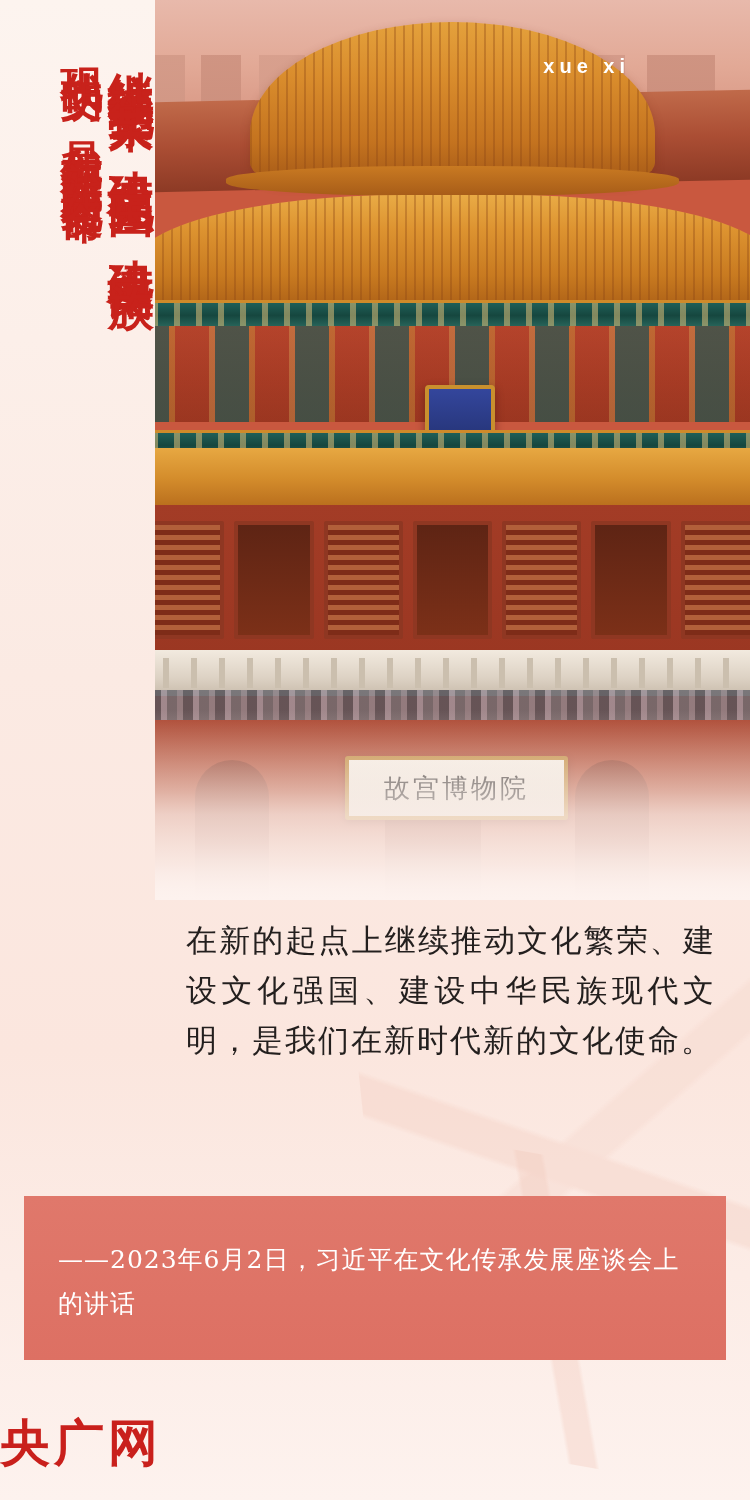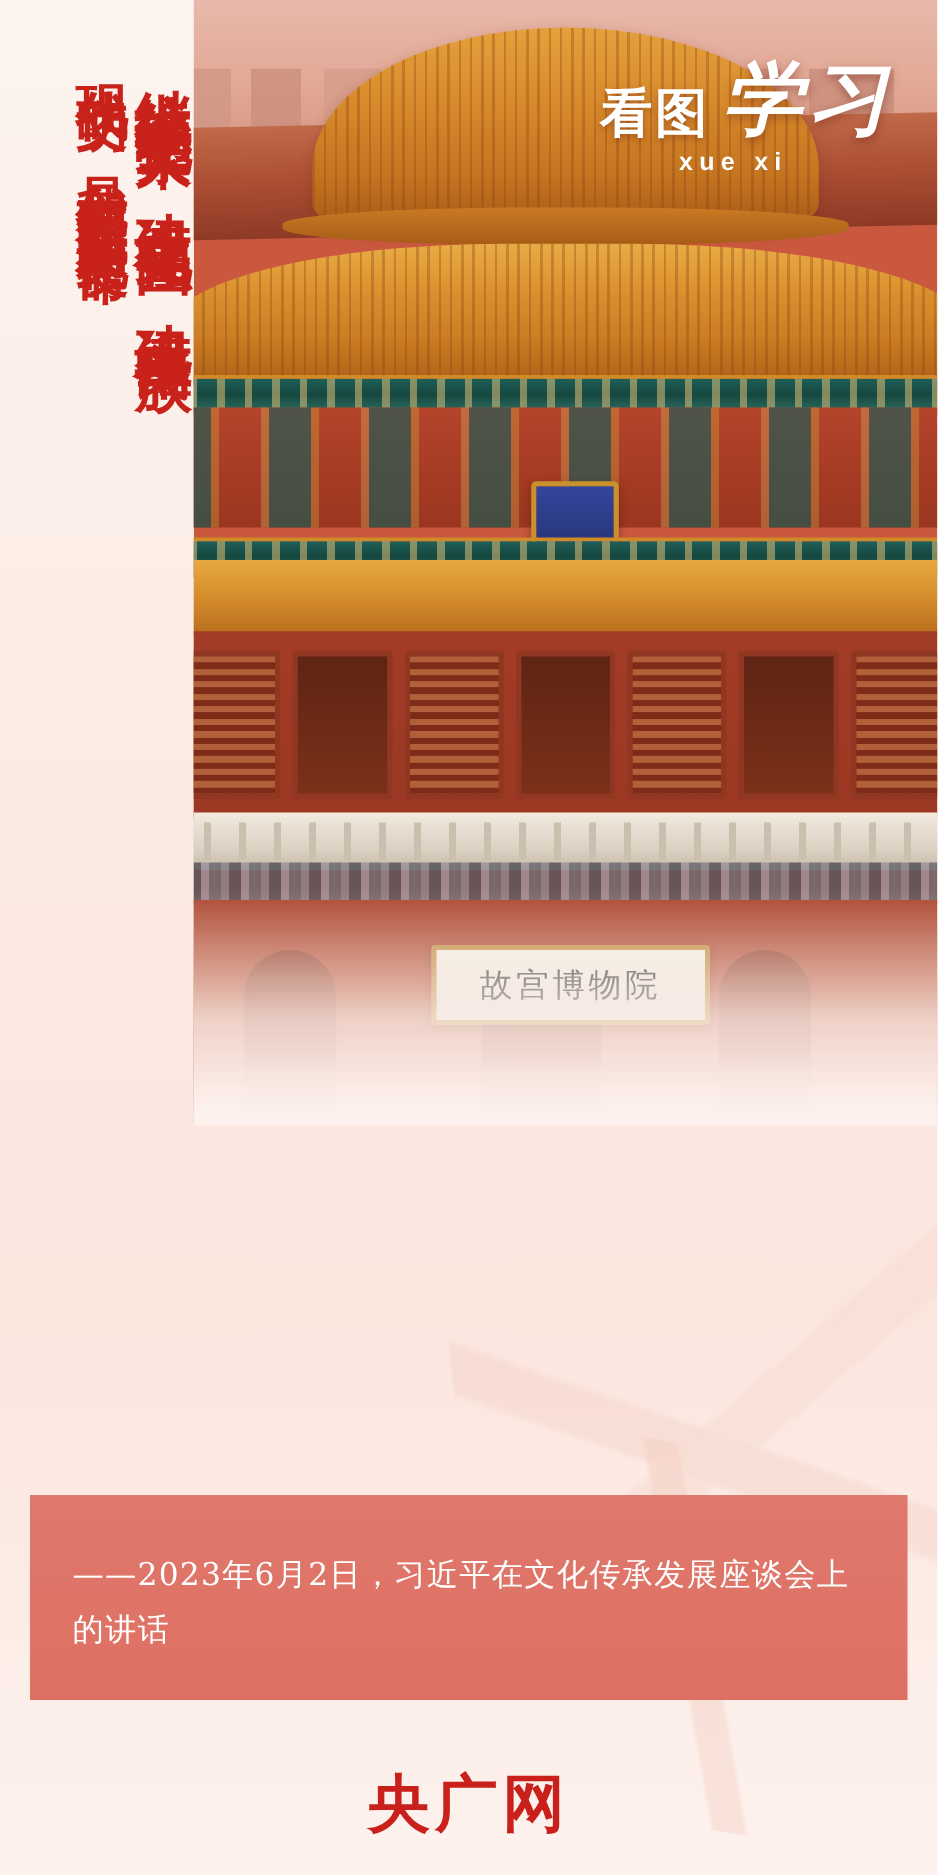--- a/index.html
+++ b/index.html
@@ -378,21 +378,21 @@
     letter-spacing: 1px;
   }
 
   
   .footer {
     position: absolute;
     left: 0; right: 0;
     top: 1410px;
     display: flex;
     align-items: center;
-    justify-content: center;
+    justify-content: flex-start;
   }
   .logo {
     color: #c9201c;
     font-size: 50px;
     font-weight: bold;
     letter-spacing: 4px;
     font-family: "DejaVu Sans", sans-serif;
   }
 </style>
 </head>
@@ -454,32 +454,29 @@
         <div class="arch a3"></div>
       </div>
 
       <div class="signboard">故宫博物院</div>
 
       <div class="photo-fade"></div>
     </div>
   </div>
 
   <div class="brand">
-    <div class="brand-row">
-      <span class="brand-kantu">看图</span>
-      <span class="brand-xuexi">学习</span>
-    </div>
     <div class="brand-pinyin">xue xi</div>
   </div>
 
   <div class="headline">
     <div class="hl-col main">继续推动文化繁荣 建设文化强国 建设中华民族</div>
     <div class="hl-col sub">现代文明 是我们在新时代新的文化使命</div>
   </div>
 
+  <div class="quote">在新的起点上继续推动文化繁荣、建设文化强国、建设中华民族现代文明，是我们在新时代新的文化使命。</div>
 
   <div class="source-panel">
     <div class="source-text">——2023年6月2日，习近平在文化传承发展座谈会上的讲话</div>
   </div>
 
   <div class="footer">
     <span class="logo">央广网</span>
   </div>
 
 </div>

